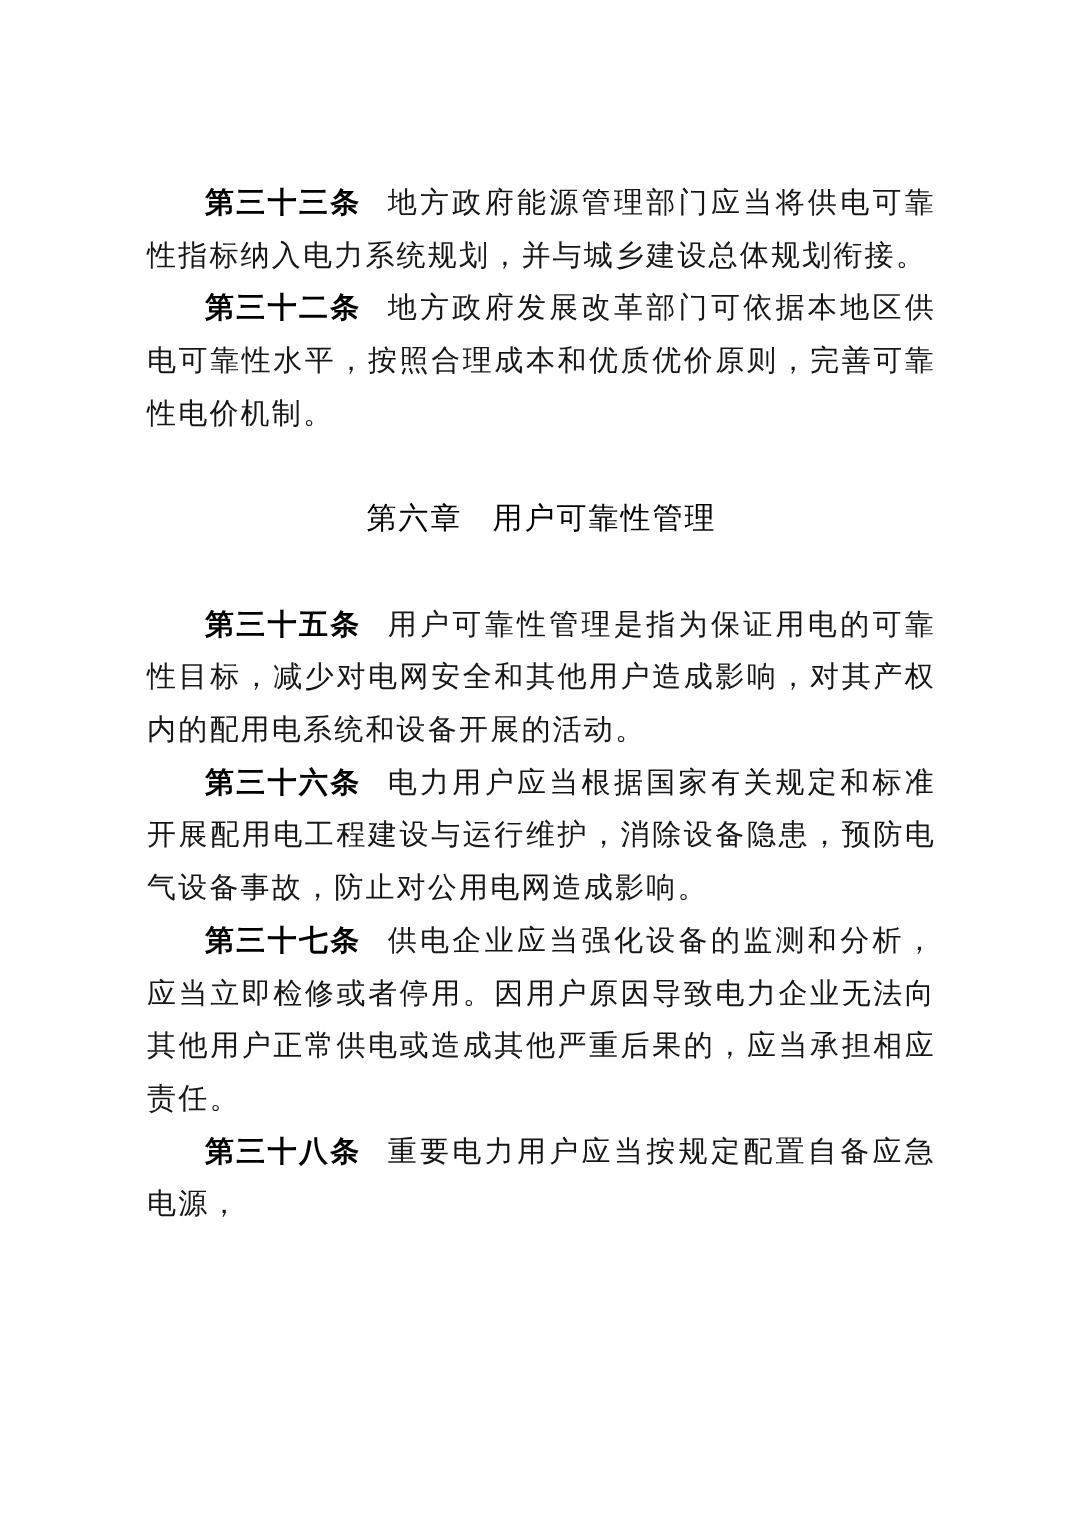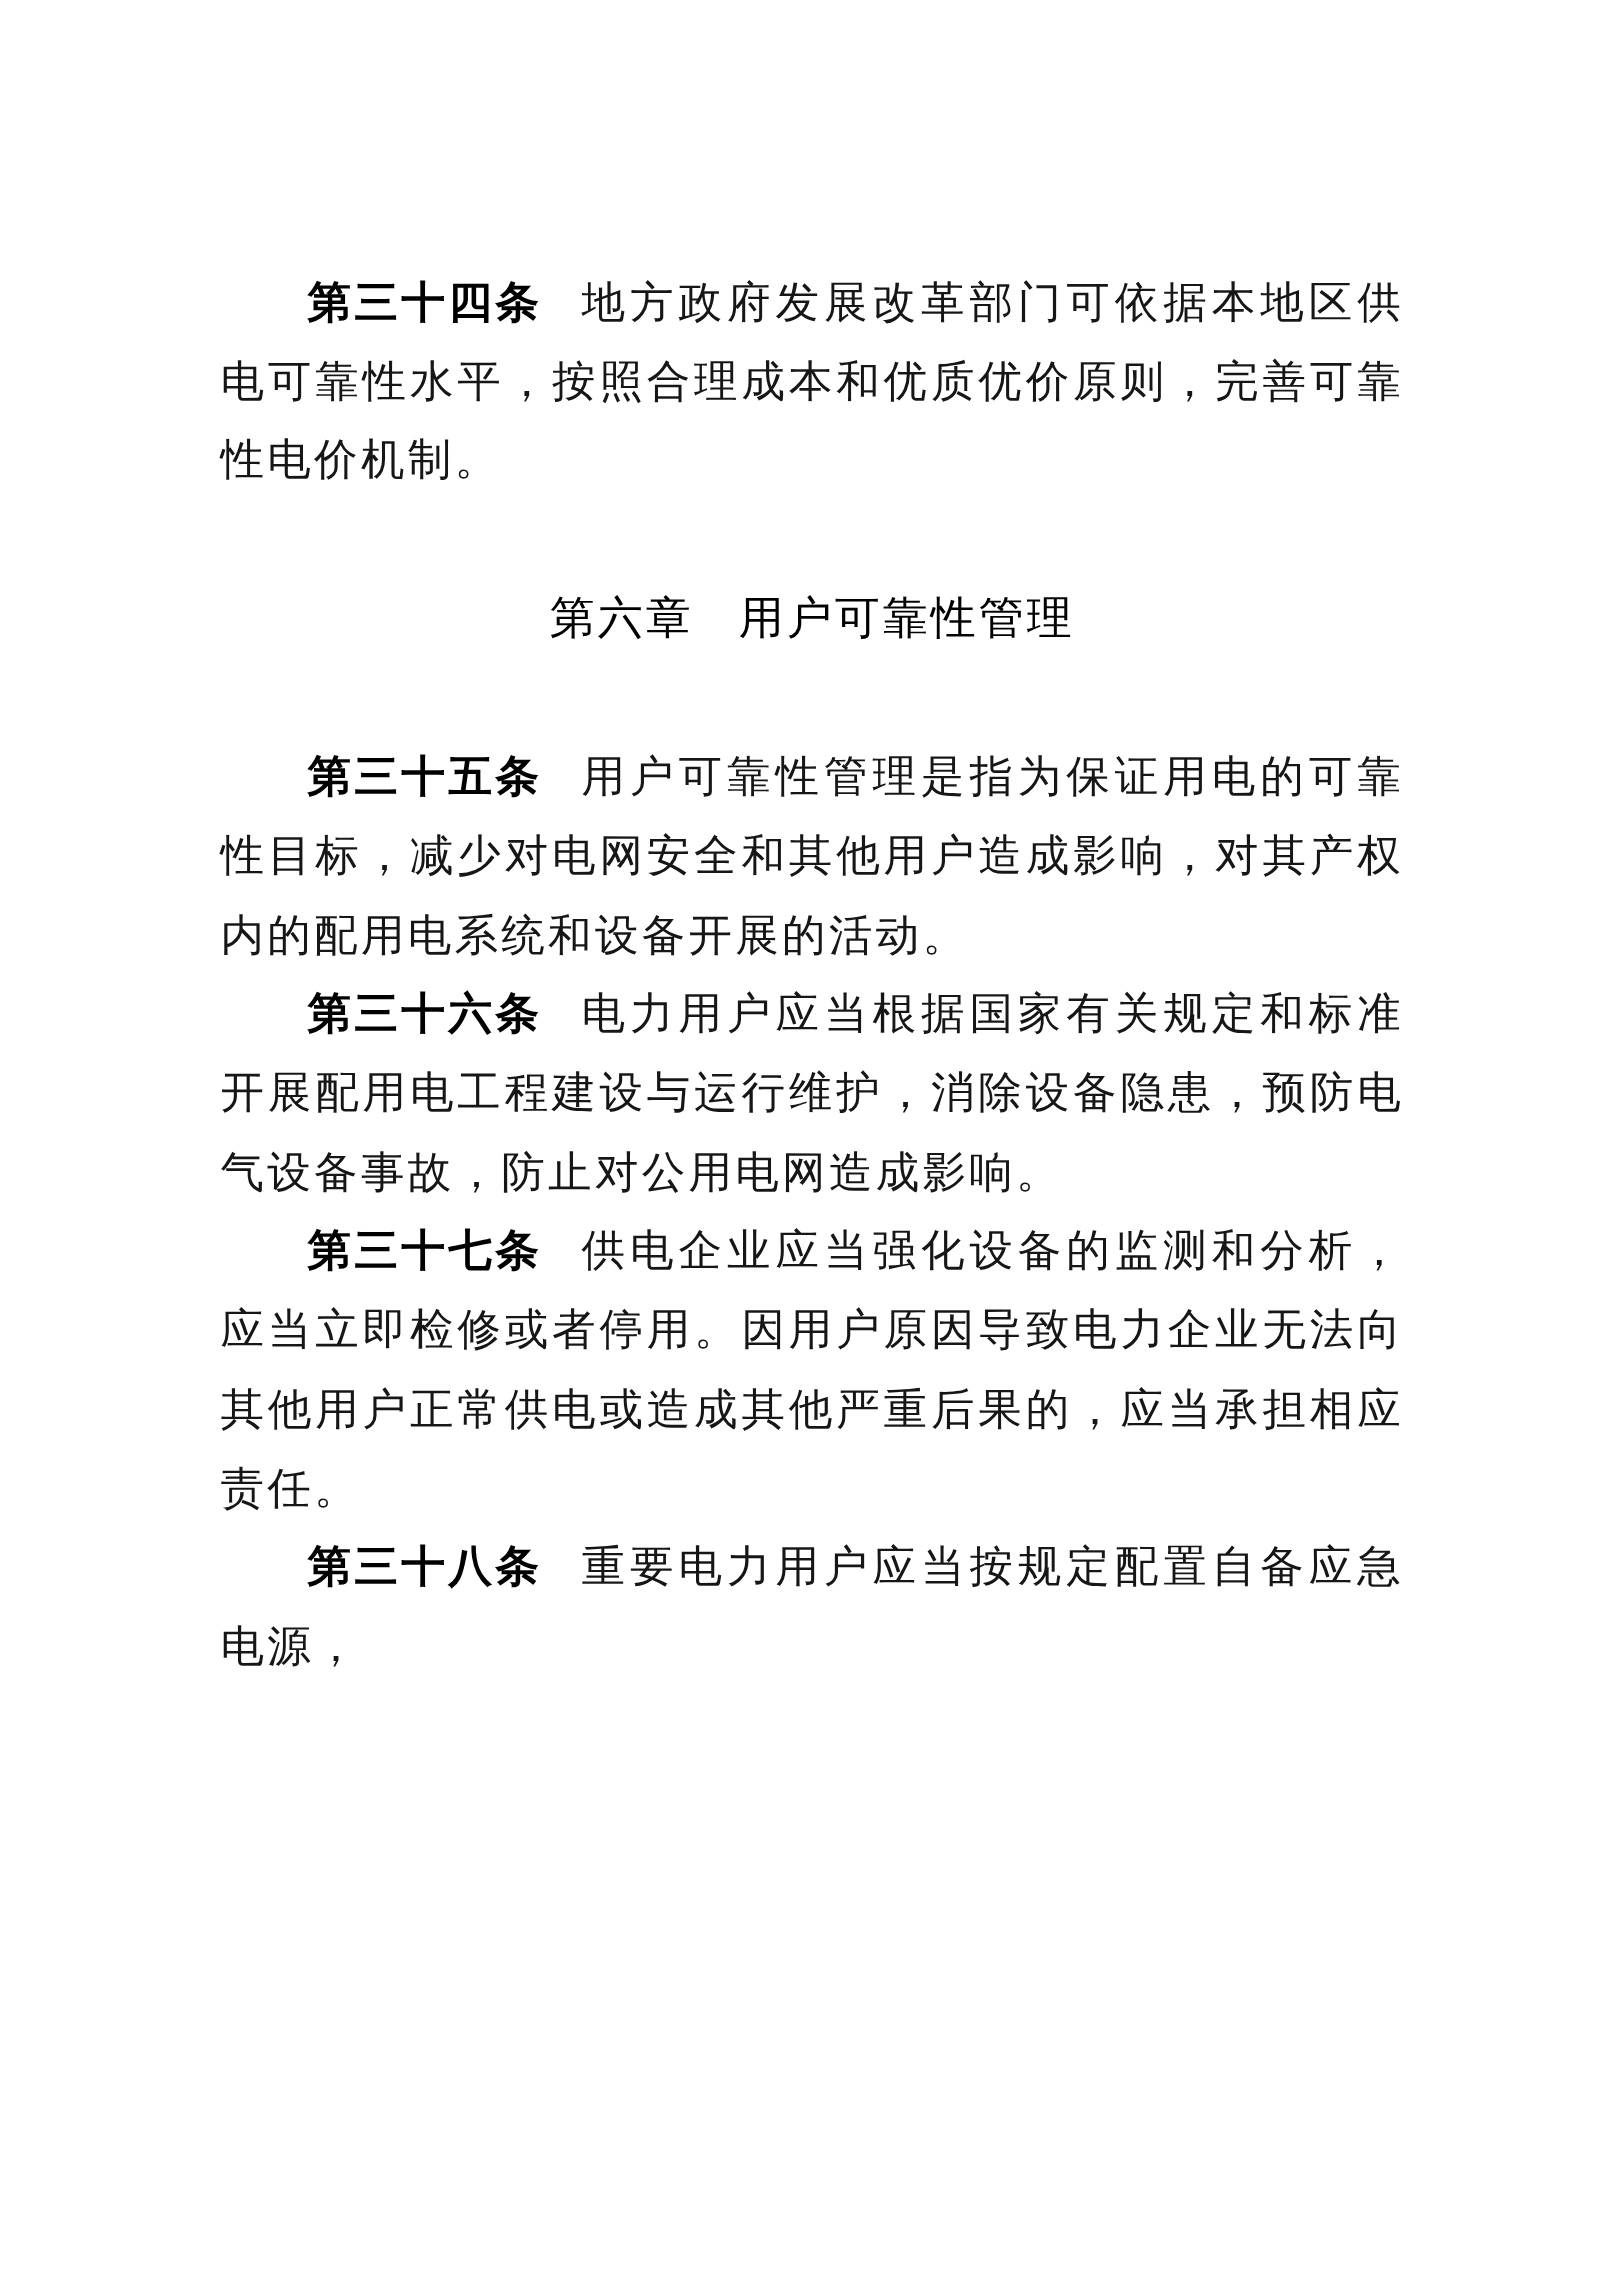--- a/index.html
+++ b/index.html
@@ -53,22 +53,23 @@
   }
 </style>
 </head>
 <body>
 
 <div class="page">
   <div class="content">
 
 
 
+    <p class="article"><span class="art-num">第三十三条</span><span>地方政府能源管理部门应当将供电可靠性指标纳入电力系统规划，并与城乡建设总体规划衔接。</span></p>
 
-    <p class="article"><span class="art-num">第三十四条</span><span>地方政府发展改革部门可依据本地区供电可靠性水平，按照合理成本和优质优价原则，完善可靠性电价机制。</span></p>
+    <p class="article"><span class="art-num">第三十二条</span><span>地方政府发展改革部门可依据本地区供电可靠性水平，按照合理成本和优质优价原则，完善可靠性电价机制。</span></p>
 
     <h2 class="chapter"><span>第六章</span><span class="chap-gap"></span><span>用户可靠性管理</span></h2>
 
     <p class="article"><span class="art-num">第三十五条</span><span>用户可靠性管理是指为保证用电的可靠性目标，减少对电网安全和其他用户造成影响，对其产权内的配用电系统和设备开展的活动。</span></p>
 
     <p class="article"><span class="art-num">第三十六条</span><span>电力用户应当根据国家有关规定和标准开展配用电工程建设与运行维护，消除设备隐患，预防电气设备事故，防止对公用电网造成影响。</span></p>
 
     <p class="article"><span class="art-num">第三十七条</span><span>供电企业应当强化设备的监测和分析，应当立即检修或者停用。因用户原因导致电力企业无法向其他用户正常供电或造成其他严重后果的，应当承担相应责任。</span></p>
 
     <p class="article"><span class="art-num">第三十八条</span><span>重要电力用户应当按规定配置自备应急电源，</span></p>

